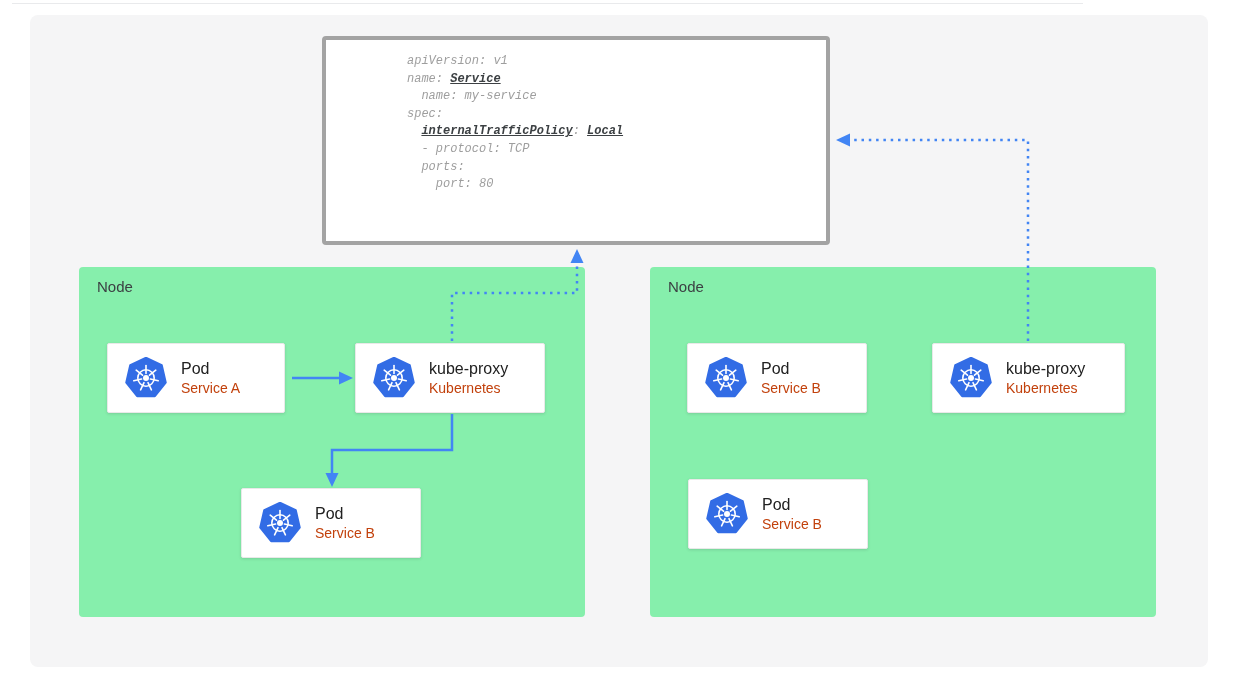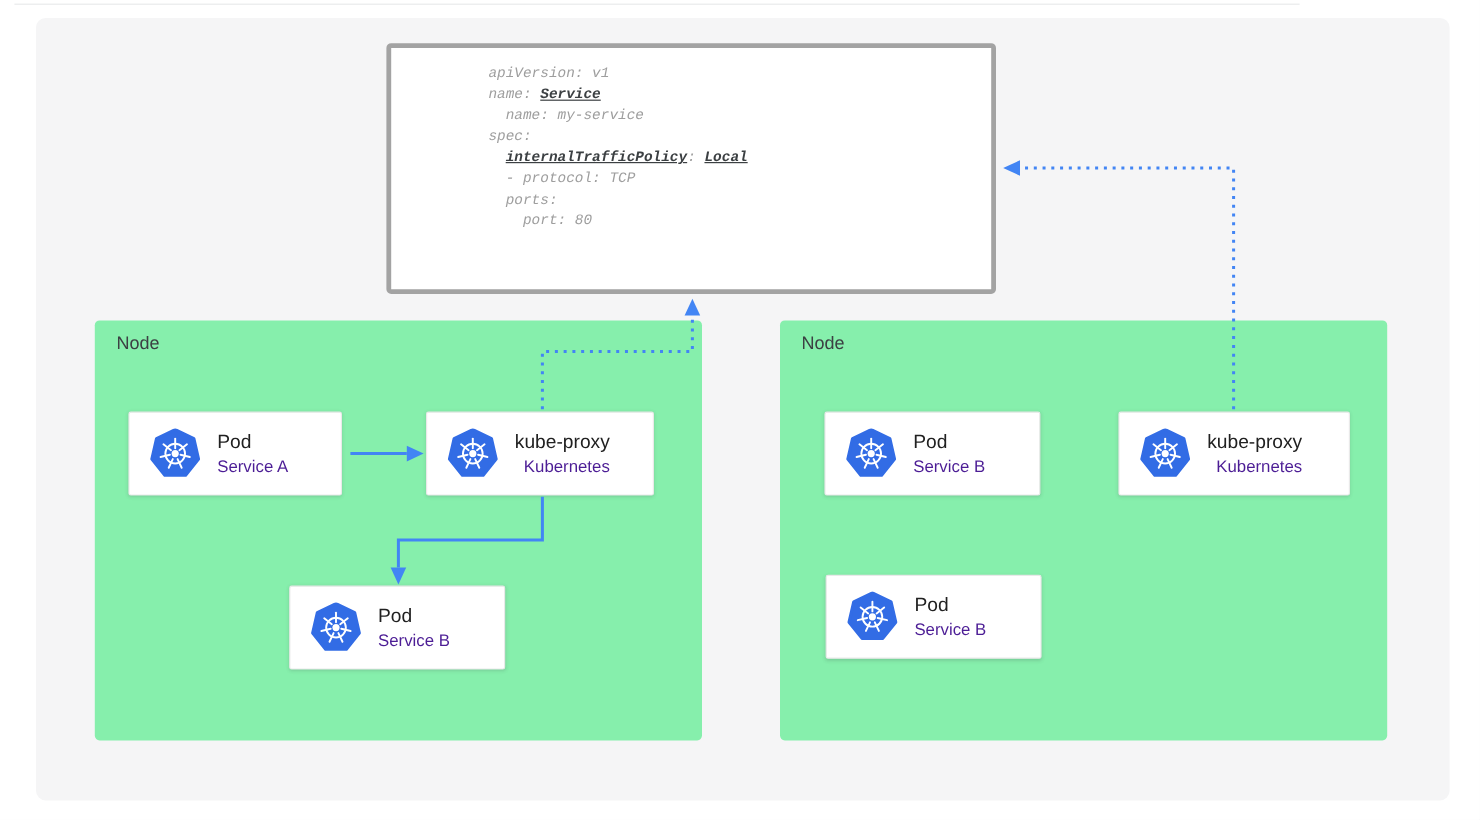--- a/index.html
+++ b/index.html
@@ -11,21 +11,21 @@
   .node{position:absolute;width:506px;height:350px;background:#86efac;border-radius:4px;}
   .node-left{left:79px;top:267px;}
   .node-right{left:650px;top:267px;}
   .node-label{position:absolute;left:18px;top:11px;font-size:15px;color:#3c4043;}
   .kbox{position:absolute;height:70px;background:#ffffff;border:1px solid #e9e9e9;
         border-radius:2px;box-shadow:0 1px 3px rgba(60,64,67,.18);
         display:flex;align-items:center;box-sizing:border-box;padding-left:16px;}
   .kicon{width:44px;height:42px;flex:none;margin-right:13px;}
   .kbox-text{display:flex;flex-direction:column;}
   .kbox-title{font-size:16px;color:#212121;line-height:21px;}
-  .kbox-sub{font-size:14px;color:#4c1d95;line-height:19px;text-align:right;}
+  .kbox-sub{font-size:14px;color:#c2410c;line-height:19px;}
   #box-l1{left:107px;top:343px;width:178px;}
   #box-l2{left:355px;top:343px;width:190px;}
   #box-l3{left:241px;top:488px;width:180px;}
   #box-r1{left:687px;top:343px;width:180px;}
   #box-r2{left:932px;top:343px;width:193px;}
   #box-r3{left:688px;top:479px;width:180px;}
   .yaml-card{position:absolute;left:322px;top:36px;width:508px;height:209px;
              background:#ffffff;border:4px solid #a3a3a3;border-radius:4px;
              box-sizing:border-box;padding:13px 0 0 81px;}
   .yaml-line{font-family:"Liberation Mono",monospace;font-style:italic;font-size:12px;

